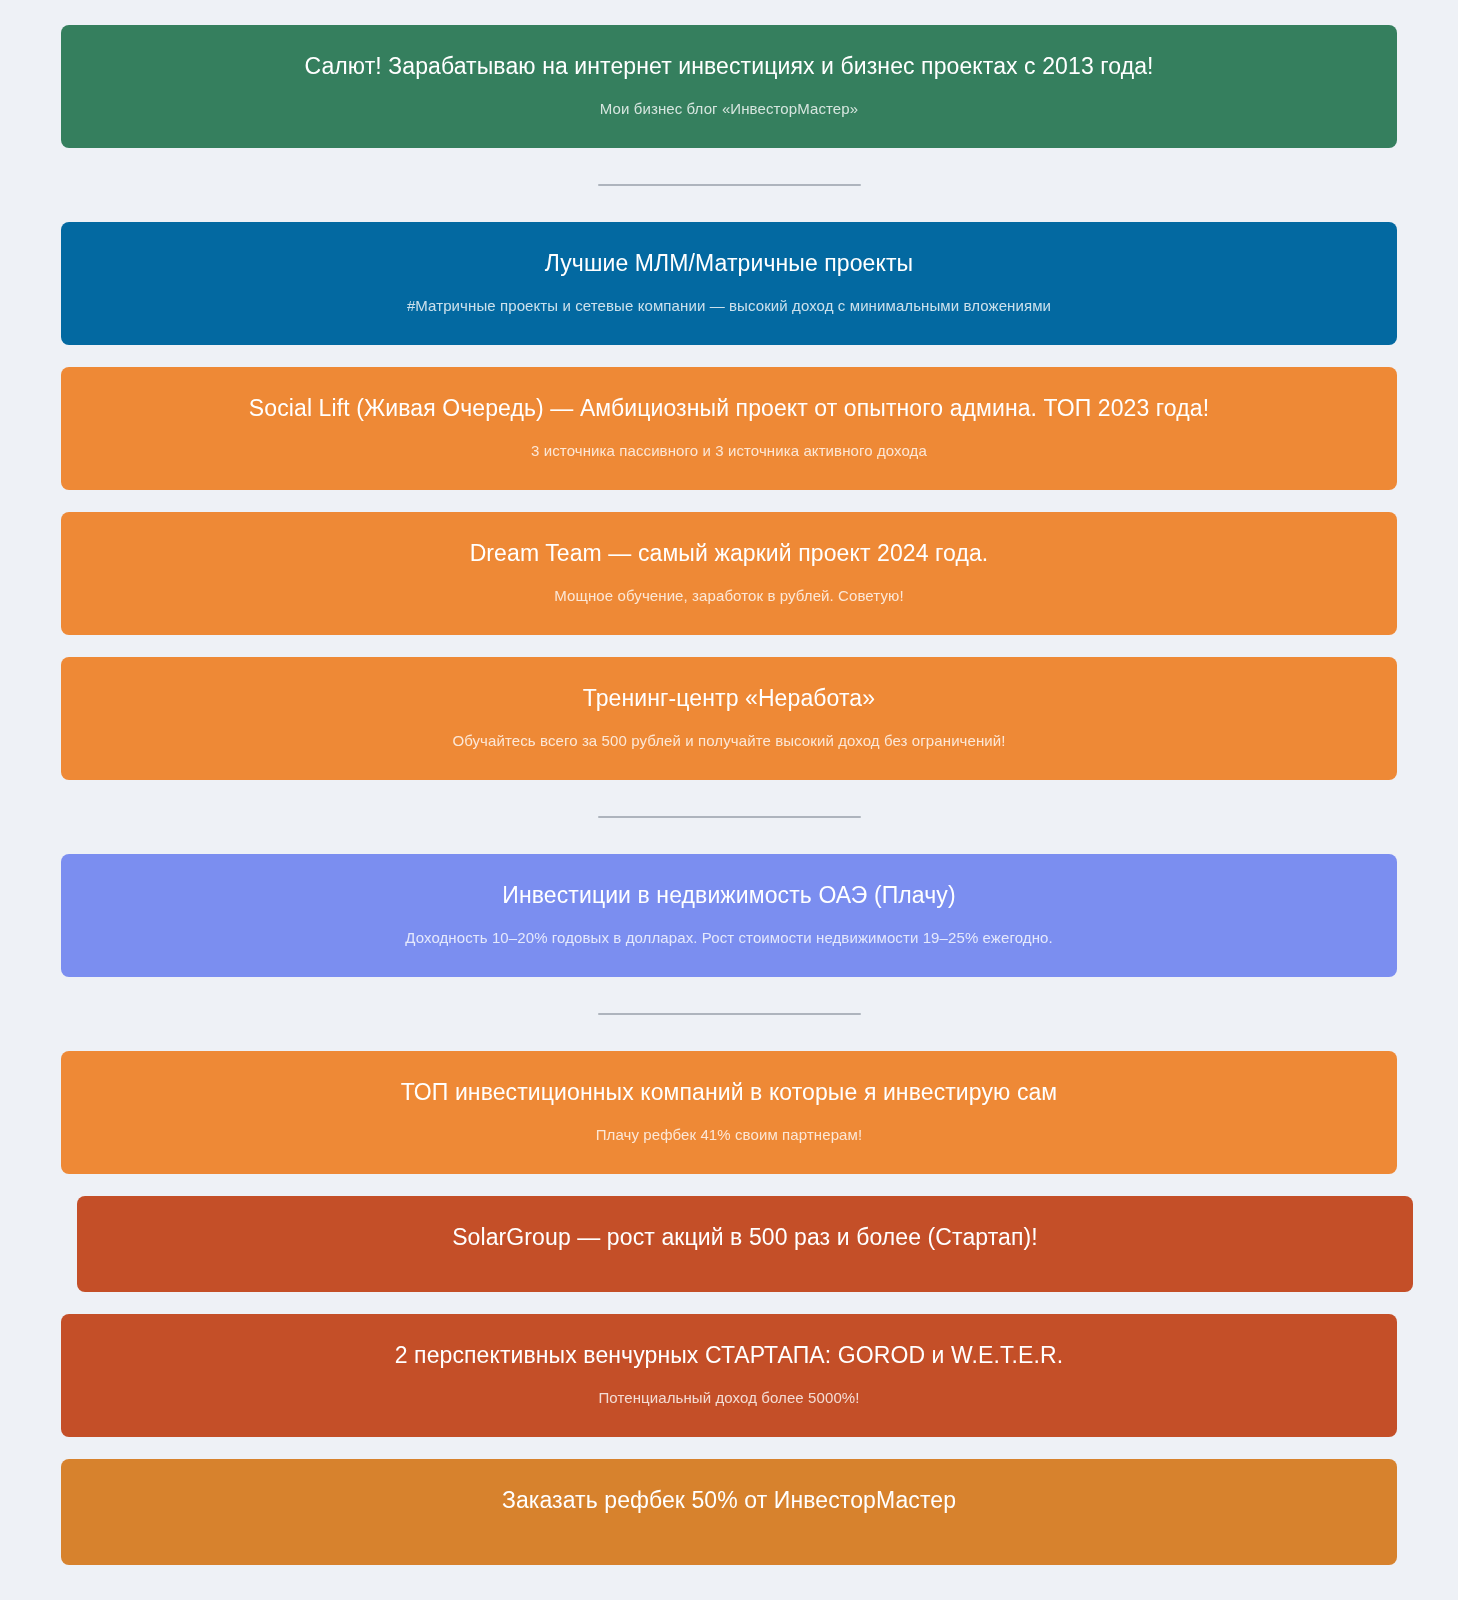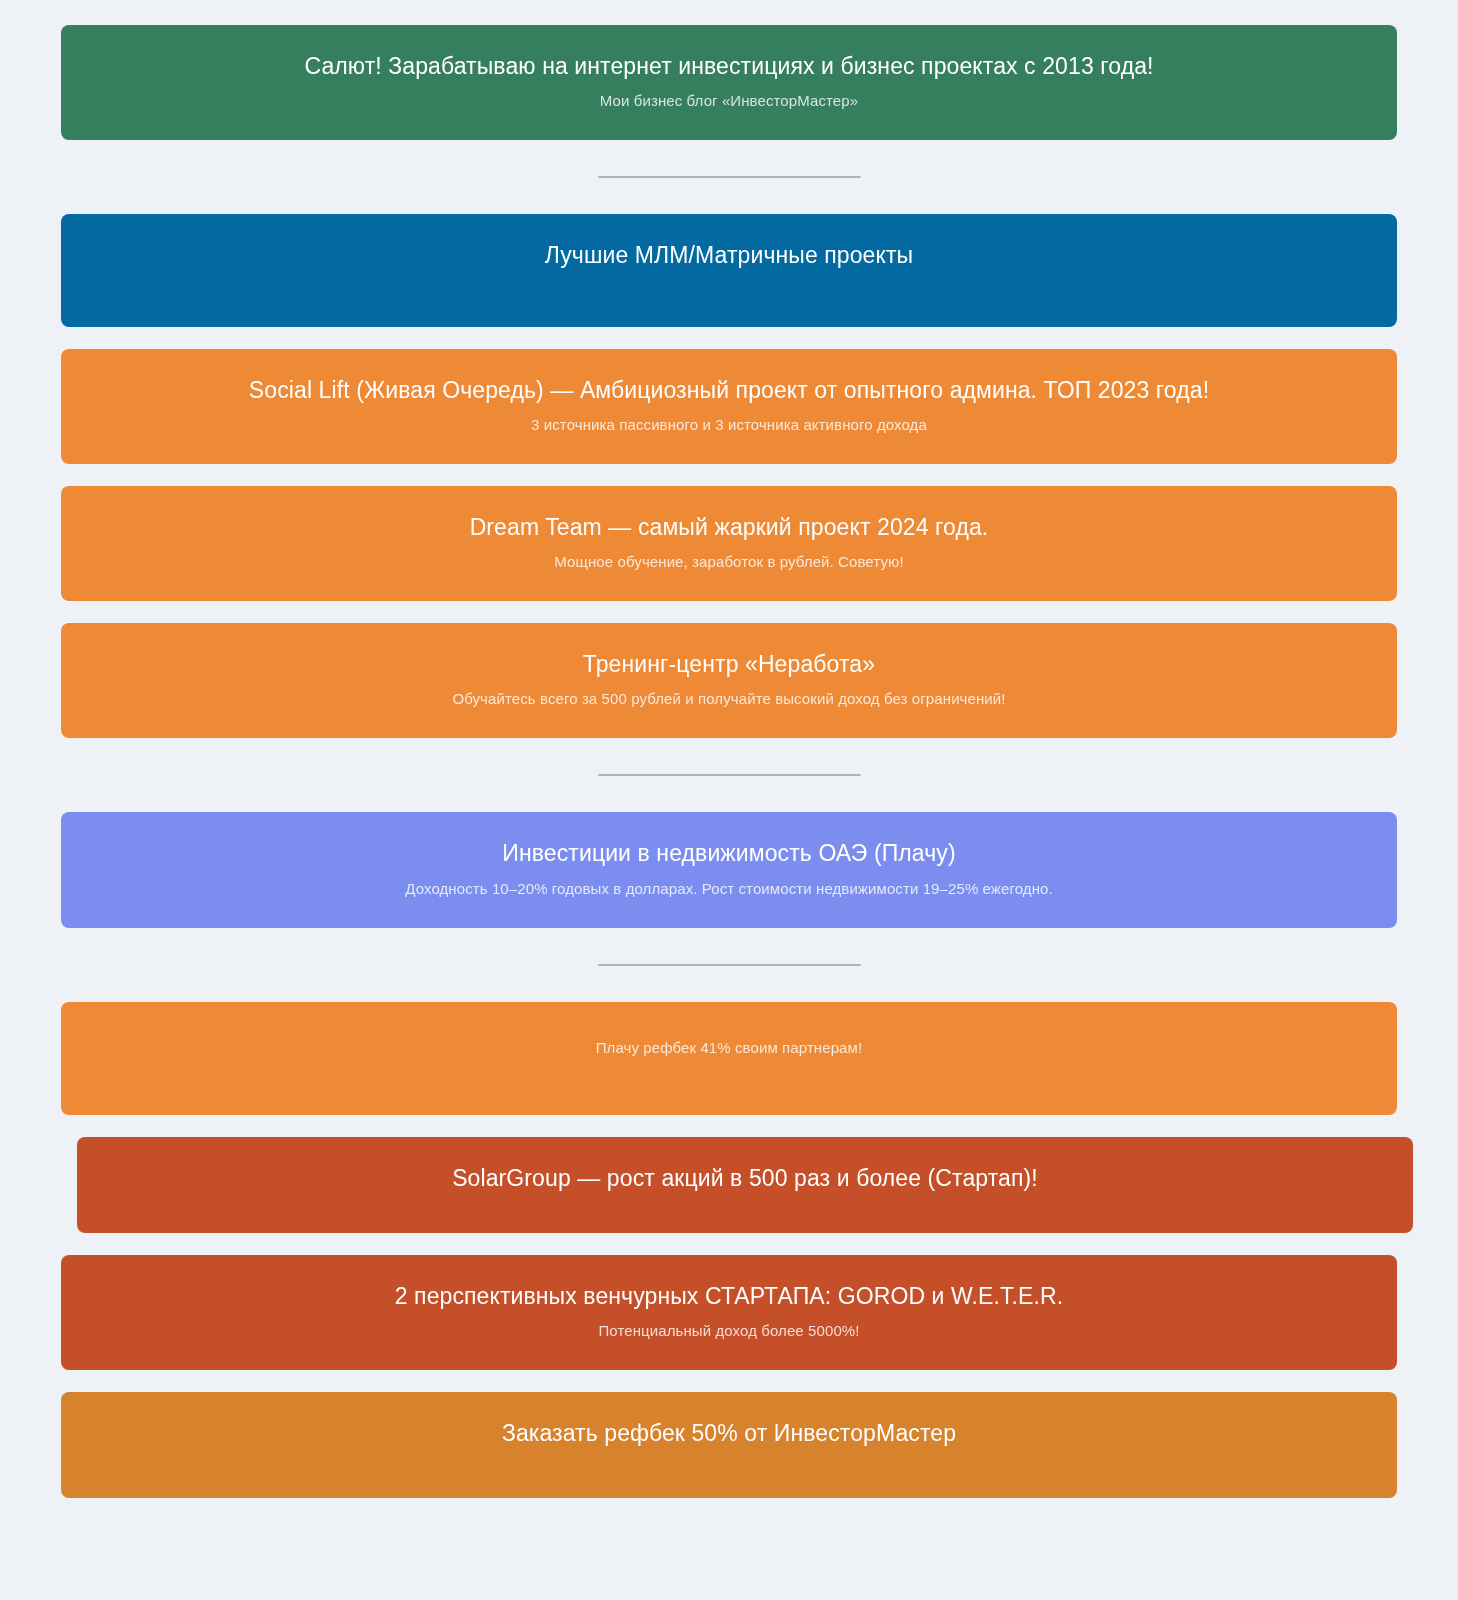--- a/index.html
+++ b/index.html
@@ -23,26 +23,27 @@
 
   
   .card {
     width: 1336px;
     border-radius: 8px;
     color: #ffffff;
     text-align: center;
     display: flex;
     flex-direction: column;
     align-items: center;
-    justify-content: space-between;
+    justify-content: flex-start;
     padding: 26px 44px;
     margin-bottom: 22px;
     cursor: pointer;
     text-decoration: none;
     user-select: none;
+    gap: 8px;
   }
 
   .card:last-child { margin-bottom: 0; }
 
   .card .card-title {
     font-size: 23px;
     line-height: 30px;
     font-weight: 400;
     color: #ffffff;
     letter-spacing: 0.1px;
@@ -93,20 +94,21 @@
     </a>
   </div>
 
   <div class="separator-wrap">
     <div class="separator-line" style="background: rgb(174, 180, 189);"></div>
   </div>
 
   <div class="group">
     <a class="card h-double" href="#" style="background-color: #0369a1;">
       <span class="card-title">Лучшие МЛМ/Матричные проекты</span>
+      <span class="card-sub">#Матричные проекты и сетевые компании — высокий доход с минимальными вложениями</span>
     </a>
 
     <a class="card h-double" href="#" style="background-color: rgb(238, 137, 54);">
       <span class="card-title">Social Lift (Живая Очередь) — Амбициозный проект от опытного админа. ТОП 2023 года!</span>
       <span class="card-sub">3 источника пассивного и 3 источника активного дохода</span>
     </a>
 
     <a class="card h-double" href="#" style="background-color: rgb(238, 137, 54);">
       <span class="card-title">Dream Team — самый жаркий проект 2024 года.</span>
       <span class="card-sub">Мощное обучение, заработок в рублей. Советую!</span>
@@ -128,20 +130,21 @@
       <span class="card-sub">Доходность 10–20% годовых в долларах. Рост стоимости недвижимости 19–25% ежегодно.</span>
     </a>
   </div>
 
   <div class="separator-wrap">
     <div class="separator-line" style="background: rgb(174, 180, 189);"></div>
   </div>
 
   <div class="group">
     <a class="card h-double" href="#" style="background-color: rgb(238, 137, 54);">
+      <span class="card-title">ТОП инвестиционных компаний в которые я инвестирую сам</span>
       <span class="card-sub">Плачу рефбек 41% своим партнерам!</span>
     </a>
 
     <a class="card h-single no-sub" href="#" style="background-color: rgb(196, 79, 40); margin-left: 32px;">
       <span class="card-title">SolarGroup — рост акций в 500 раз и более (Стартап)!</span>
 
     </a>
 
     <a class="card h-double" href="#" style="background-color: rgb(196, 79, 40);">
       <span class="card-title">2 перспективных венчурных СТАРТАПА: GOROD и W.E.T.E.R.</span>

